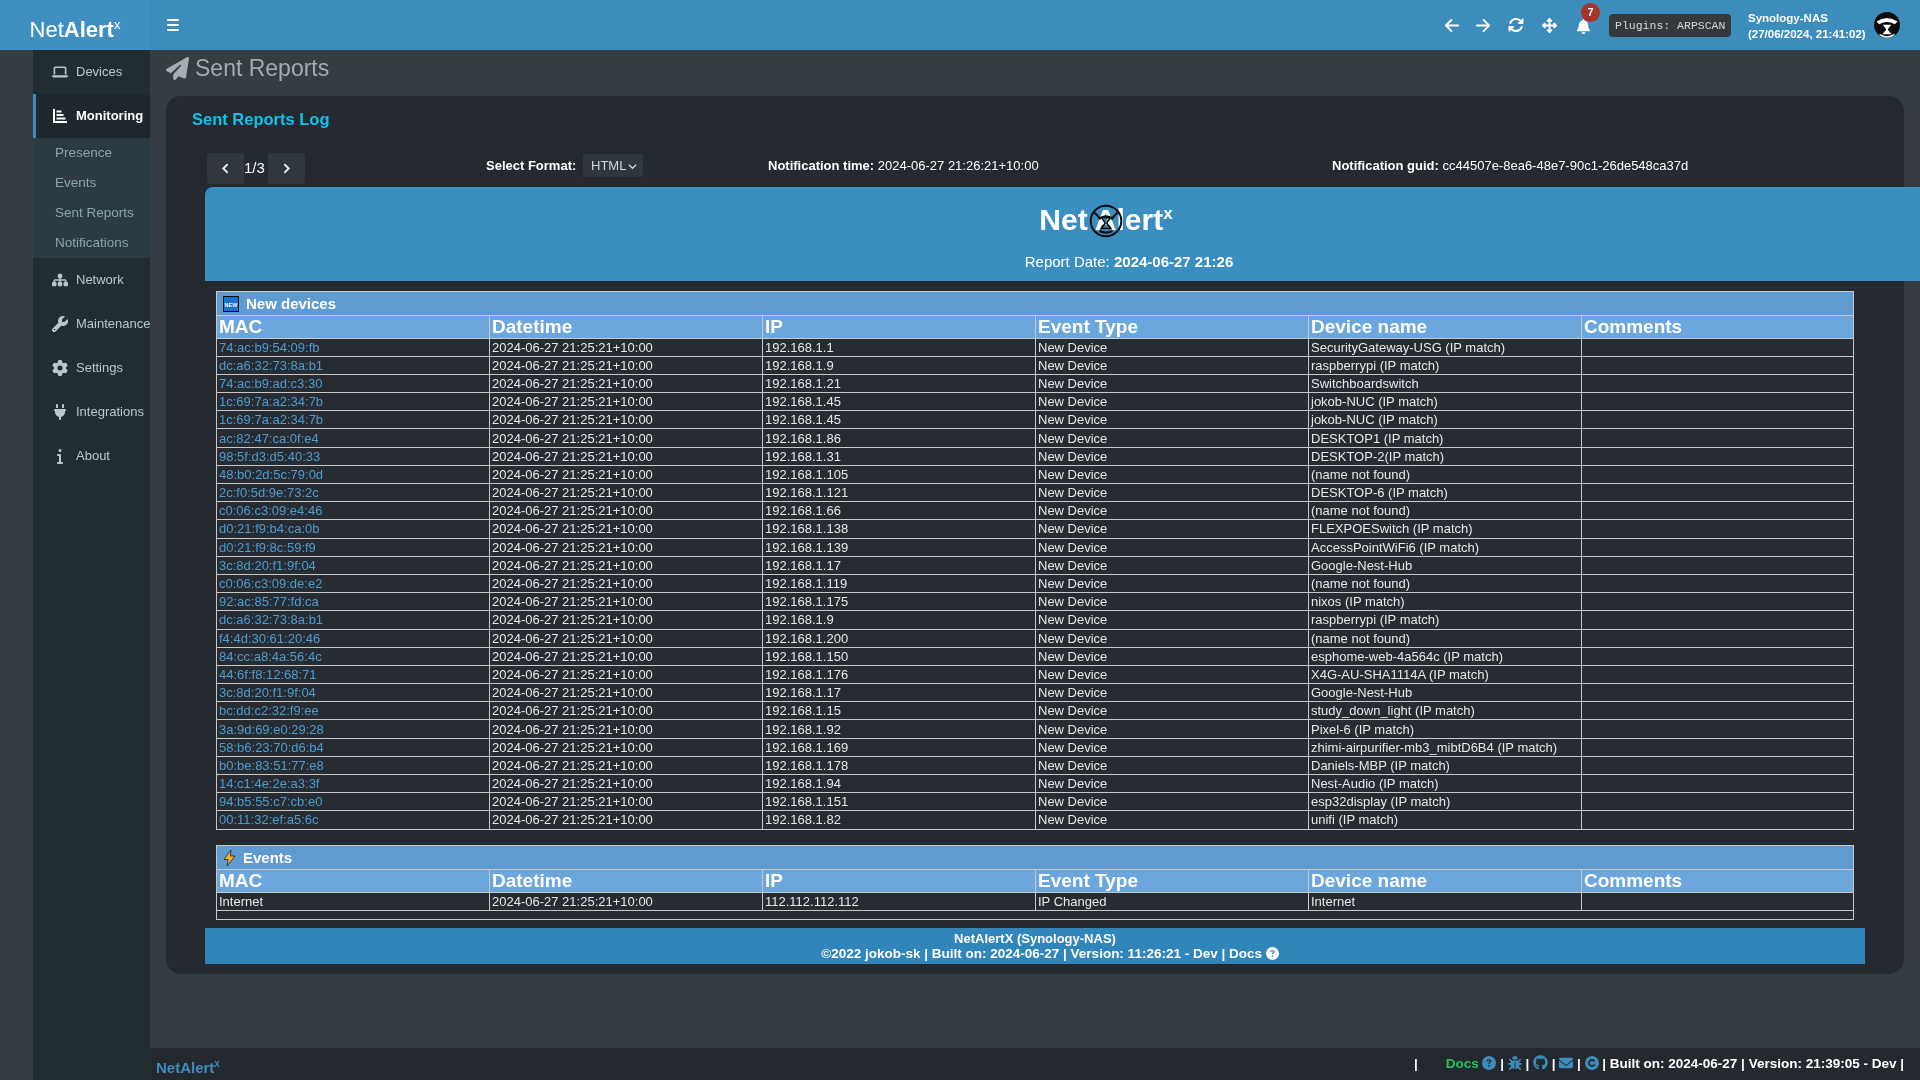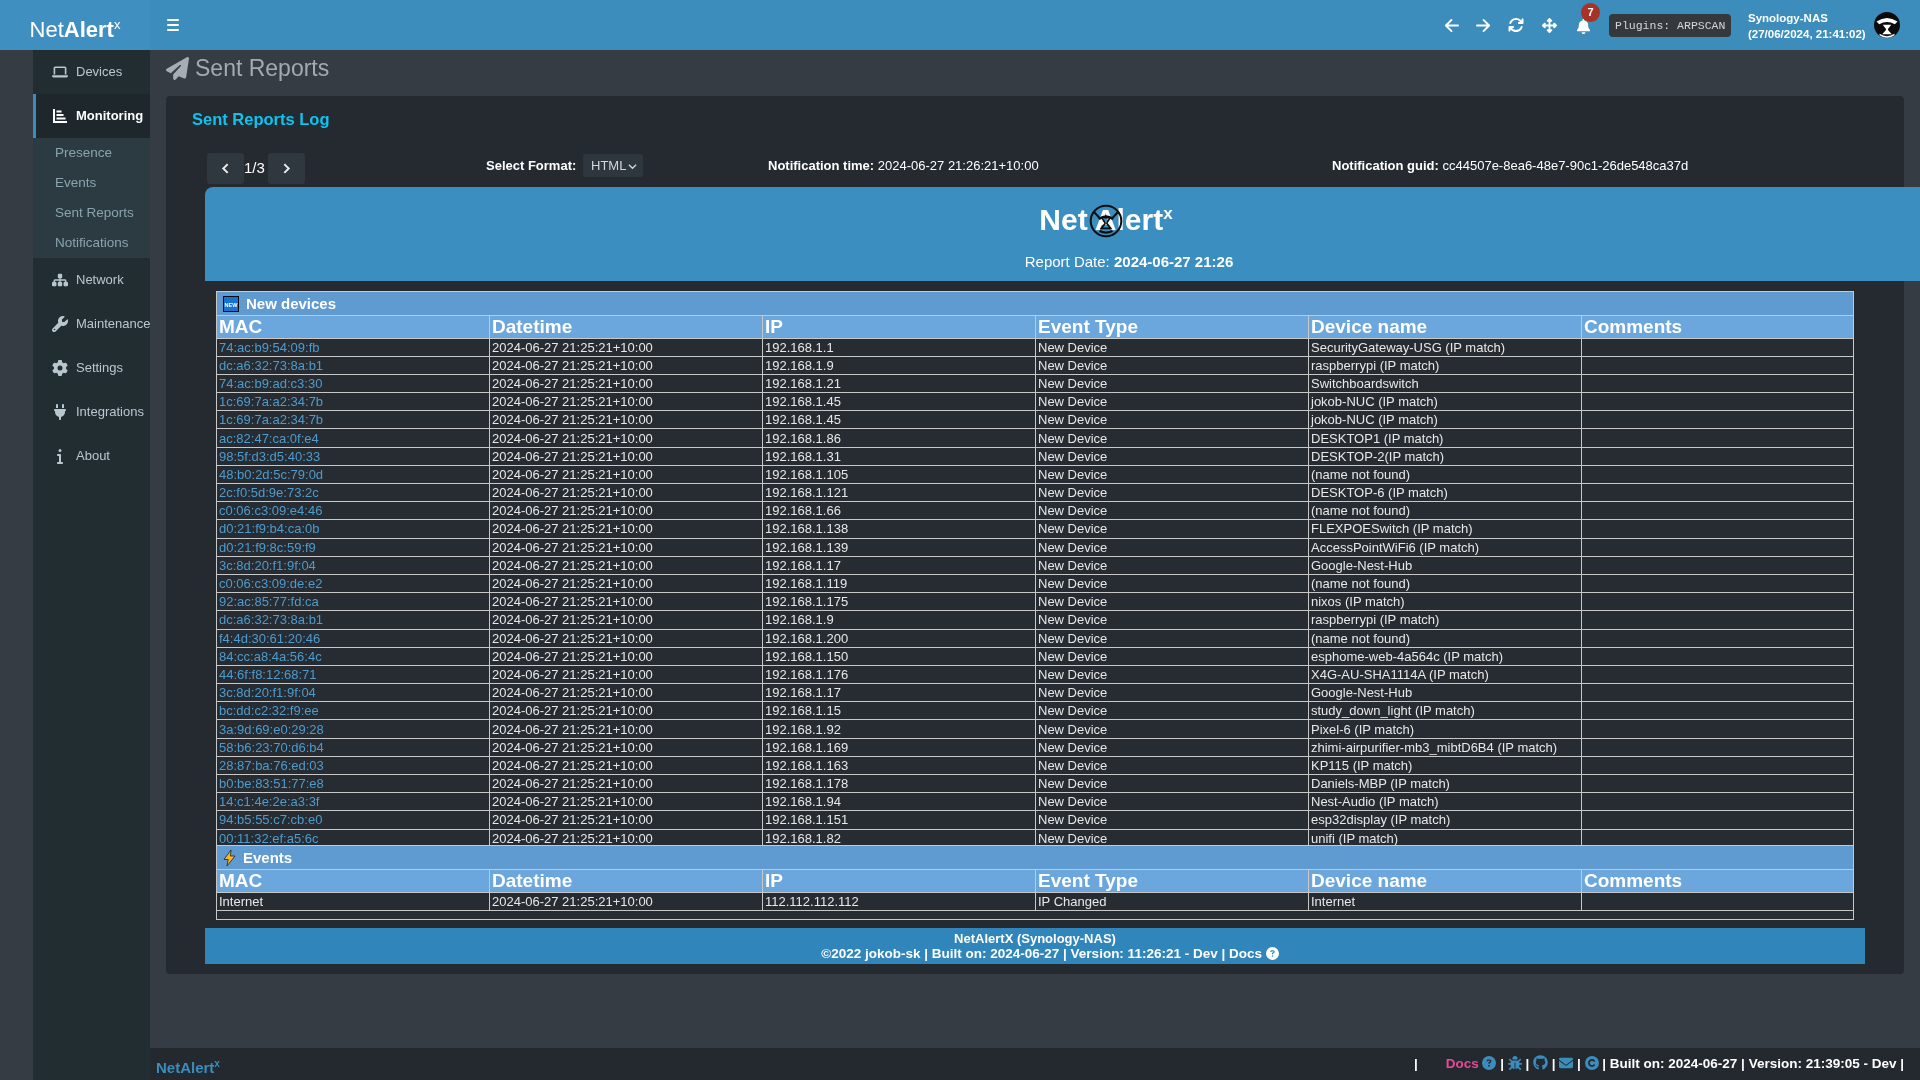--- a/index.html
+++ b/index.html
@@ -25,21 +25,21 @@
 .sitem .chev { position:absolute; right:20px; top:16px; width:10px; height:10px; }
 .sitem.active { background:#1e282c; border-left:3px solid #3c8dbc; color:#fff; font-weight:700; }
 .sitem.active .micon { left:16px; }
 .sitem.active .mtext { left:40px; }
 .submenu { background:#2c3b41; }
 .subitem { height:30px; line-height:30px; color:#8aa4af; font-size:13.5px; padding-left:22px; }
 
 .content { position:absolute; left:150px; top:50px; width:1770px; height:1000px; background:#363c44; }
 .pageh1 { position:absolute; left:45px; top:5px; font-size:23px; color:#a2aab2; }
 .sendicon { position:absolute; left:16px; top:7px; width:23px; height:23px; }
-.box { position:absolute; left:16px; top:46px; width:1738px; height:878px; background:#242a30; border-radius:4px; }
+.box { position:absolute; left:16px; top:46px; width:1738px; height:878px; background:#242a30; border-radius:15px; }
 .boxtitle { position:absolute; left:26px; top:14px; font-size:16.5px; font-weight:700; color:#10c3ee; }
 .pgbtn { position:absolute; width:37px; height:31px; background:#2f383e; border-radius:3px; color:#e8eaec; }
 .pgbtn svg { position:absolute; left:13px; top:10px; }
 .pg13 { position:absolute; left:78px; top:63px; font-size:15px; font-weight:400; color:#fff; }
 .lbl { font-weight:700; color:#fff; }
 .toolbar-text { position:absolute; top:62px; font-size:13px; color:#fff; }
 .fmtsel { position:absolute; left:417px; top:58px; width:60px; height:23px; background:#2e373d; color:#d2d6da; font-size:13px; line-height:23px; padding-left:8px; border-radius:2px; }
 .fmtsel svg { position:absolute; right:6px; top:8px; }
 
 .rep-head { position:absolute; left:39px; top:91px; width:1848px; height:94px; background:#3a8ec0; border-radius:8px 8px 0 0; color:#fff; }
@@ -59,21 +59,21 @@
 tr.empty td { height:9px; background:#262c32; }
 .secticon { display:inline-block; vertical-align:-3px; margin:0 7px 0 4px; }
 .rep-foot { position:absolute; left:39px; top:832px; width:1660px; height:36px; background:#3086ba; color:#fff; text-align:center; font-size:13px; font-weight:700; }
 .rep-foot .l2 { font-size:13.5px; margin-left:30px; }
 .rep-foot .l1 { margin-top:3px; }
 
 .footer { position:absolute; left:150px; top:1048px; width:1770px; height:32px; background:#23292e; font-size:14px; line-height:32px; }
 .footer .brand { position:absolute; left:6px; color:#3c8dbc; font-weight:700; font-size:15px; }
 .footer .brand sup { font-size:10px; }
 .footer .right { position:absolute; right:16px; color:#fff; font-weight:700; font-size:13.5px; }
-.footer .right a { color:#ec4899; text-decoration:none;padding-left:24px; }
+.footer .right a { color:#22c55e; text-decoration:none;padding-left:24px; }
 .blueico { display:inline-block; vertical-align:-2px; }
 </style></head>
 <body>
 
 <div class="navbar">
   <div class="logo">Net<b>Alert</b><sup>x</sup></div>
   <div class="hamb">
       <div></div>
       <div></div>
       <div></div>
@@ -415,28 +415,20 @@
           </tr>
 <tr class="data">
             <td class="mac">58:b6:23:70:d6:b4</td>
             <td>2024-06-27 21:25:21+10:00</td>
             <td>192.168.1.169</td>
             <td>New Device</td>
             <td>zhimi-airpurifier-mb3_mibtD6B4 (IP match)</td>
             <td></td>
           </tr>
 <tr class="data">
-            <td class="mac">28:87:ba:76:ed:03</td>
-            <td>2024-06-27 21:25:21+10:00</td>
-            <td>192.168.1.163</td>
-            <td>New Device</td>
-            <td>KP115 (IP match)</td>
-            <td></td>
-          </tr>
-<tr class="data">
             <td class="mac">b0:be:83:51:77:e8</td>
             <td>2024-06-27 21:25:21+10:00</td>
             <td>192.168.1.178</td>
             <td>New Device</td>
             <td>Daniels-MBP (IP match)</td>
             <td></td>
           </tr>
 <tr class="data">
             <td class="mac">14:c1:4e:2e:a3:3f</td>
             <td>2024-06-27 21:25:21+10:00</td>

